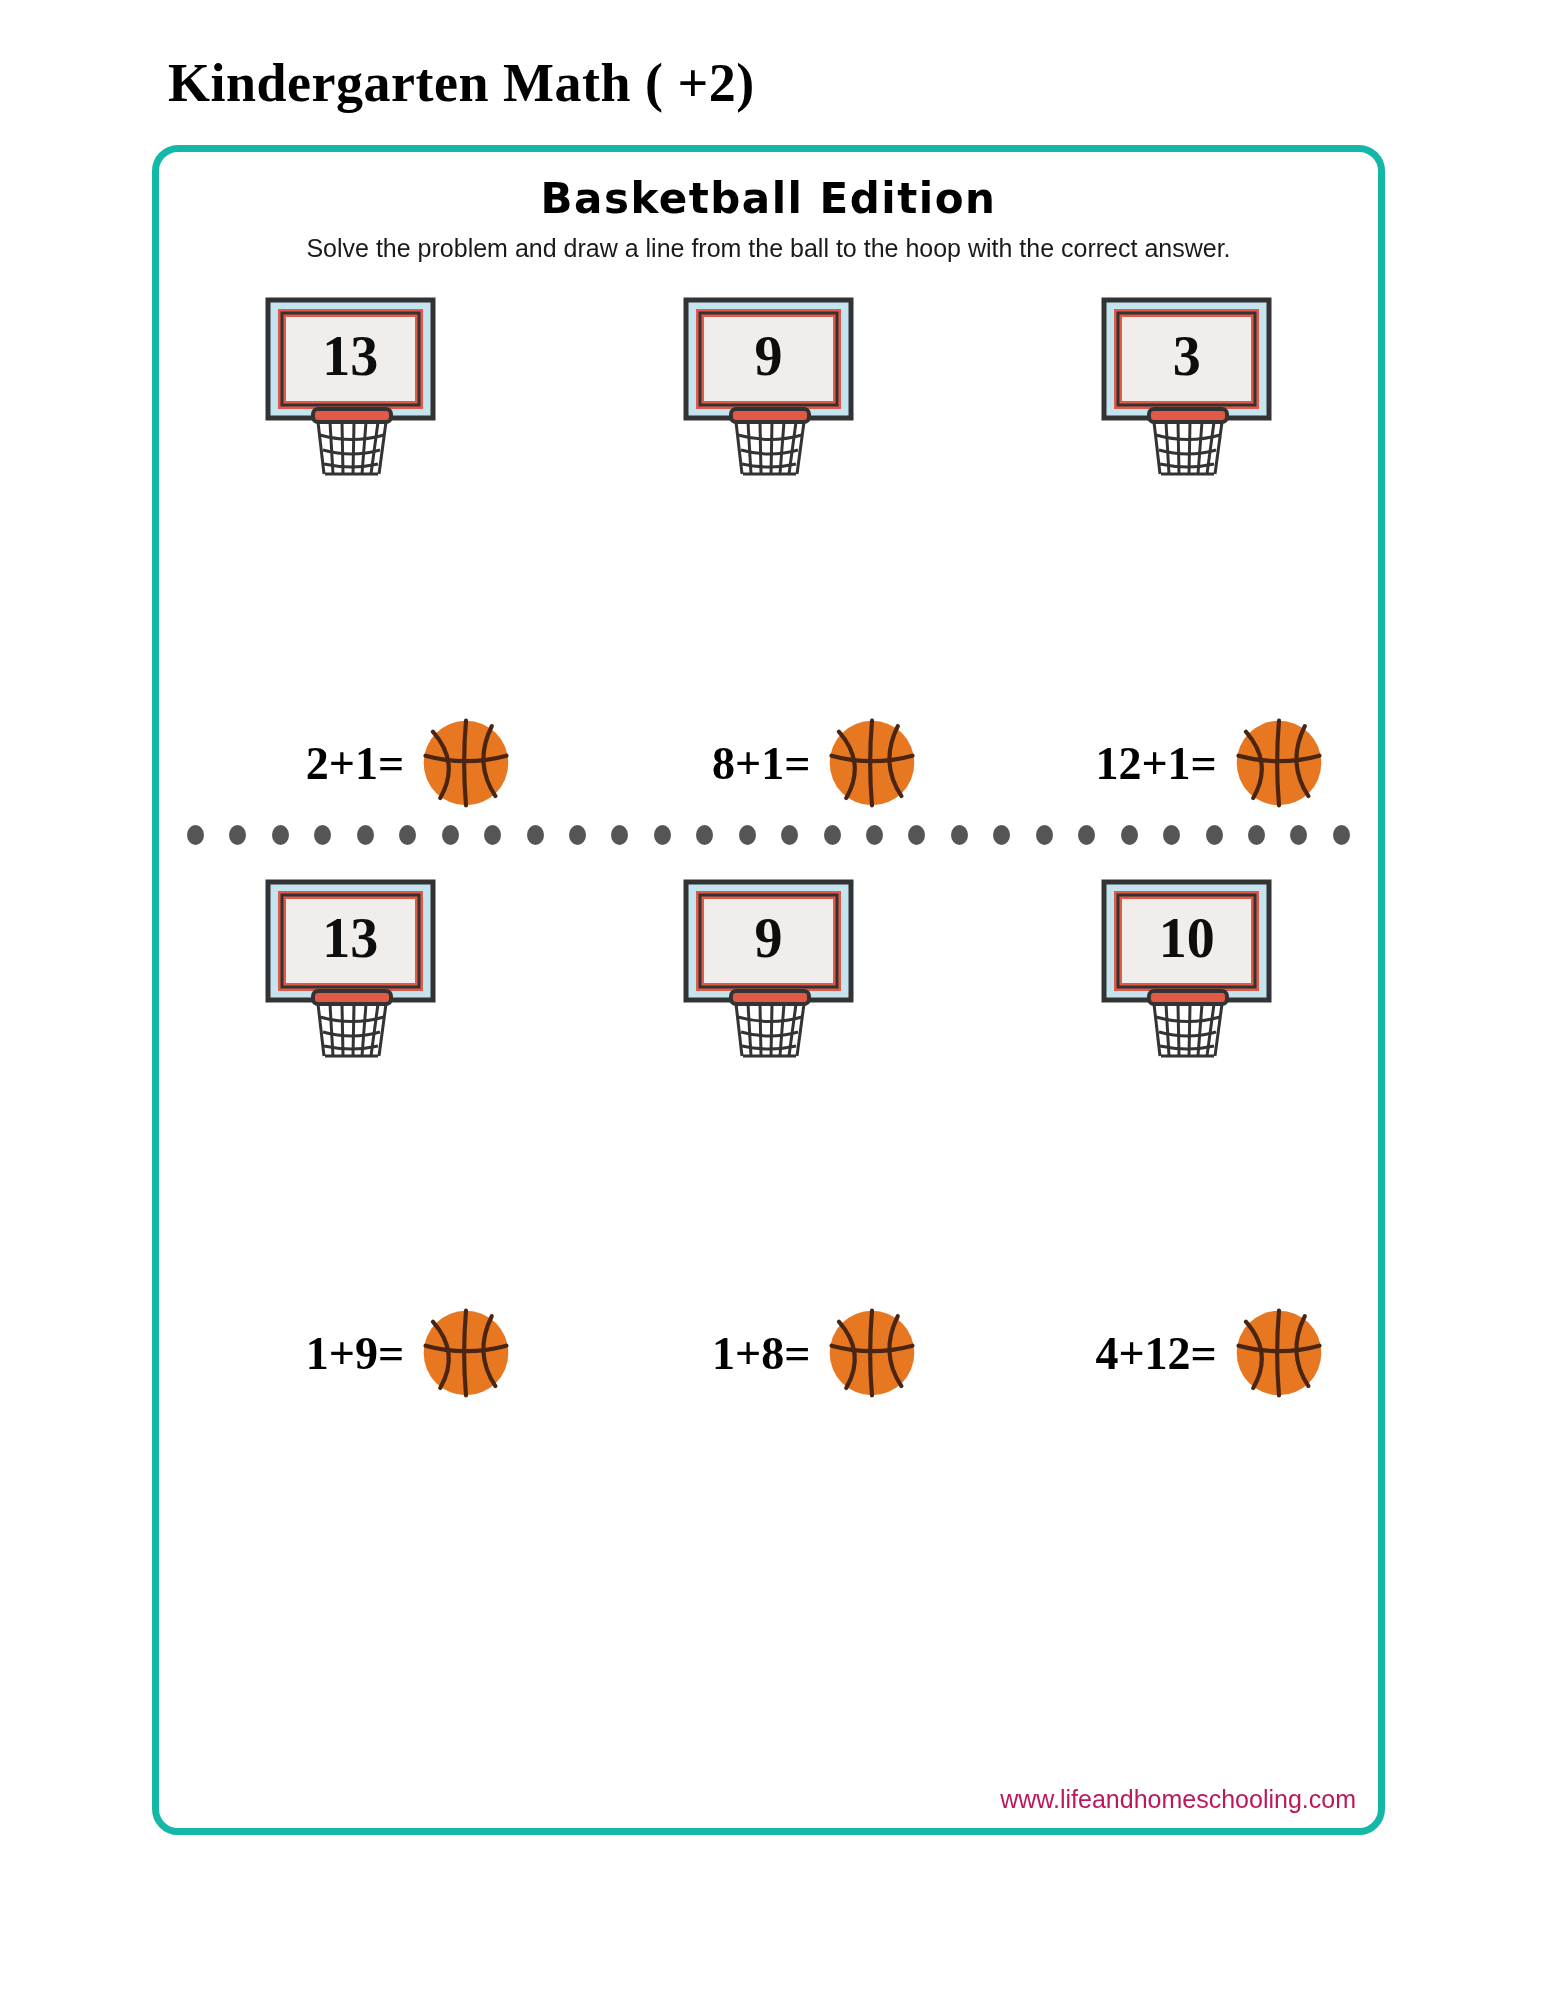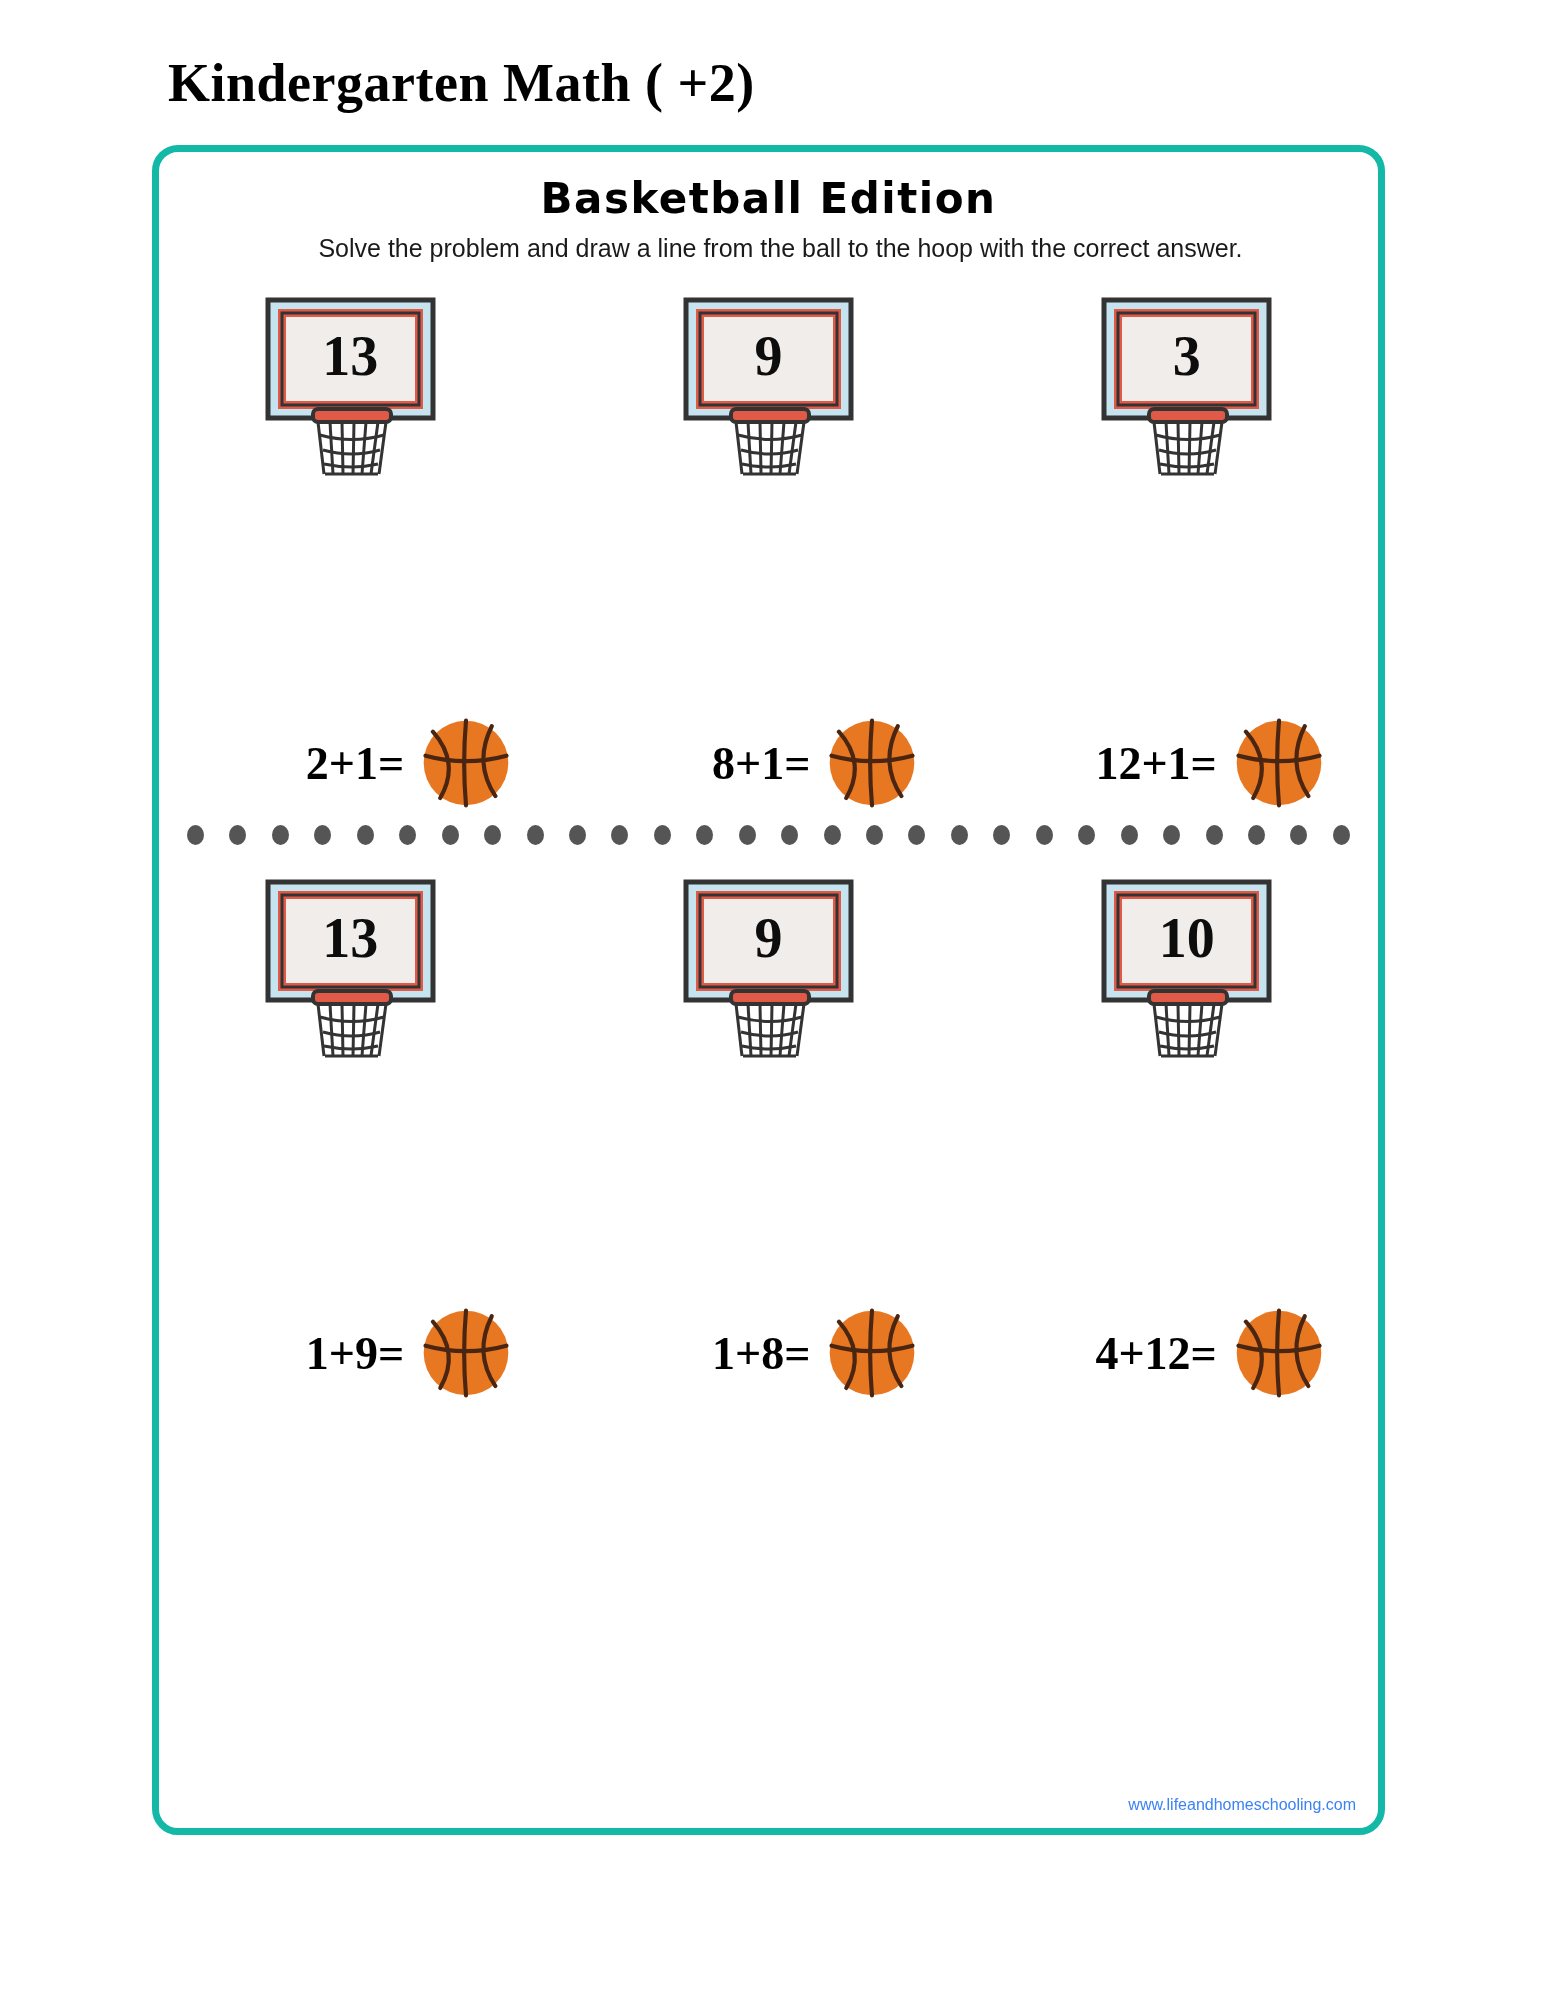--- a/index.html
+++ b/index.html
@@ -50,21 +50,21 @@
     text-align: center;
     font-family: "DejaVu Sans", sans-serif;
     font-weight: bold;
     font-size: 42px;
     letter-spacing: 1.5px;
     color: #000000;
   }
 
   .instructions {
     position: absolute;
-    left: 12px;
+    left: 0;
     top: 82px;
     width: 100%;
     text-align: center;
     font-family: "Liberation Sans", sans-serif;
     font-size: 25px;
     color: #1a1a1a;
   }
 
   
   .hoop-row {
@@ -144,22 +144,22 @@
     background: #555555;
     border-radius: 50%;
   }
 
   
   .footer {
     position: absolute;
     right: 22px;
     bottom: 14px;
     font-family: "Liberation Sans", sans-serif;
-    font-size: 16px;
-    color: #3b82f6;
+    font-size: 25px;
+    color: #be185d;
   }
 </style>
 </head>
 <body>
 
 <div class="page-title">Kindergarten Math ( +2)</div>
 
 <div class="frame">
 
   <div class="edition-title">Basketball Edition</div>

